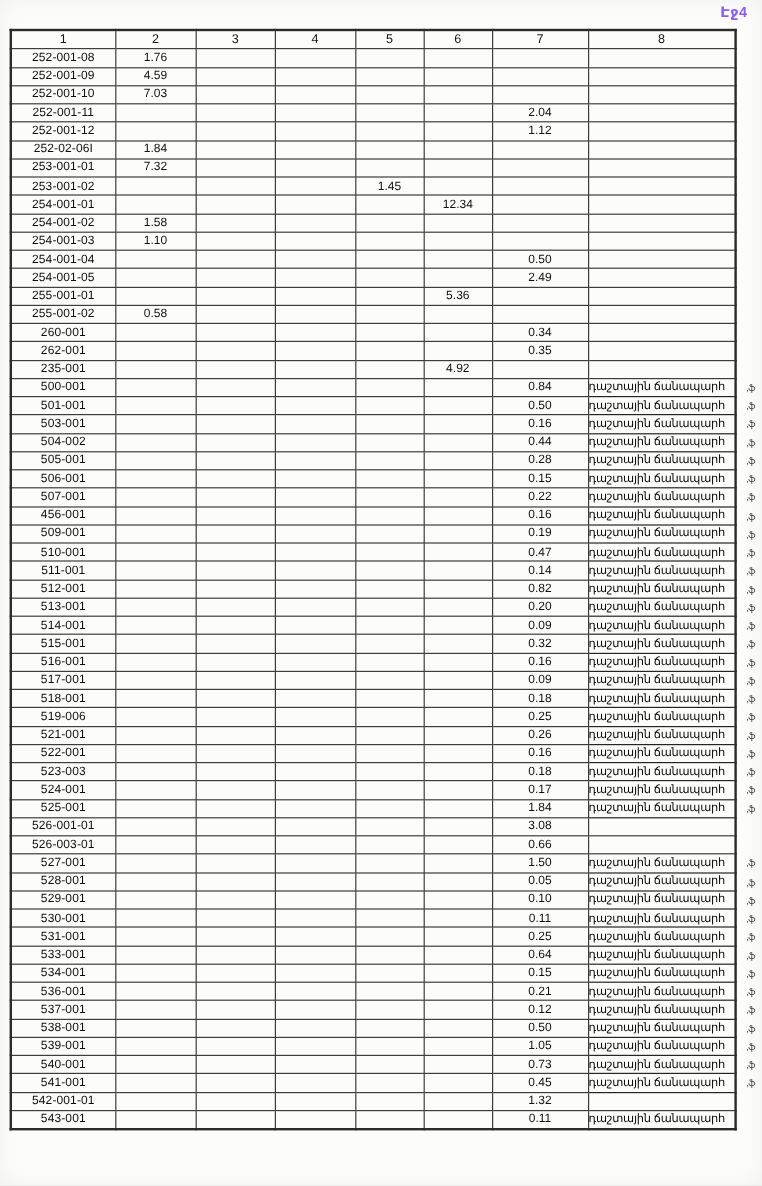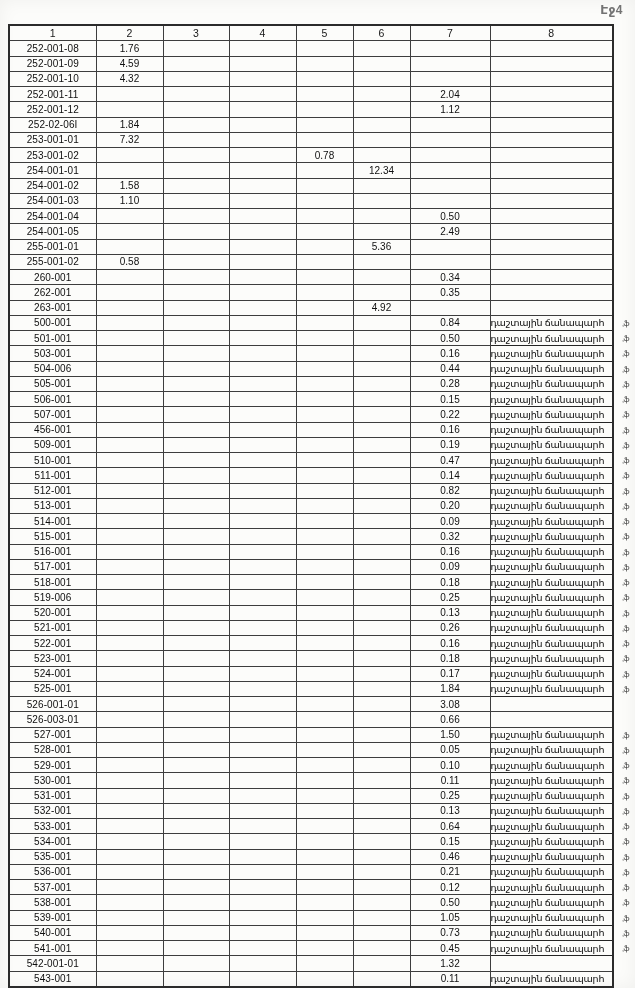--- a/index.html
+++ b/index.html
@@ -12,21 +12,21 @@
     width: 635px; height: 988px;
     background: #fcfcfa;
     overflow: hidden;
     box-shadow: inset 0 0 18px rgba(0,0,0,0.05);
   }
   .page-label {
     position: absolute;
     top: 3px; right: 12px;
     font-size: 12px;
     font-weight: bold;
-    color: #737373;
+    color: #8b5cf6;
     letter-spacing: 0.5px;
   }
   table.scan-table {
     position: absolute;
     left: 8px; top: 24px;
     width: 604px;
     border-collapse: collapse;
     table-layout: fixed;
     border: 2px solid #2b2b2b;
   }
@@ -125,21 +125,21 @@
           <td class="val">4.59</td>
           <td class="val"></td>
           <td class="val"></td>
           <td class="val"></td>
           <td class="val"></td>
           <td class="val"></td>
           <td class="road"></td>
         </tr>
         <tr>
           <td class="row-id">252-001-10</td>
-          <td class="val">4.32</td>
+          <td class="val">7.03</td>
           <td class="val"></td>
           <td class="val"></td>
           <td class="val"></td>
           <td class="val"></td>
           <td class="val"></td>
           <td class="road"></td>
         </tr>
         <tr>
           <td class="row-id">252-001-11</td>
           <td class="val"></td>
@@ -178,21 +178,21 @@
           <td class="val"></td>
           <td class="val"></td>
           <td class="val"></td>
           <td class="road"></td>
         </tr>
         <tr>
           <td class="row-id">253-001-02</td>
           <td class="val"></td>
           <td class="val"></td>
           <td class="val"></td>
-          <td class="val">0.78</td>
+          <td class="val">1.45</td>
           <td class="val"></td>
           <td class="val"></td>
           <td class="road"></td>
         </tr>
         <tr>
           <td class="row-id">254-001-01</td>
           <td class="val"></td>
           <td class="val"></td>
           <td class="val"></td>
           <td class="val"></td>
@@ -274,21 +274,21 @@
           <td class="row-id">262-001</td>
           <td class="val"></td>
           <td class="val"></td>
           <td class="val"></td>
           <td class="val"></td>
           <td class="val"></td>
           <td class="val">0.35</td>
           <td class="road"></td>
         </tr>
         <tr>
-          <td class="row-id">263-001</td>
+          <td class="row-id">235-001</td>
           <td class="val"></td>
           <td class="val"></td>
           <td class="val"></td>
           <td class="val"></td>
           <td class="val">4.92</td>
           <td class="val"></td>
           <td class="road"></td>
         </tr>
         <tr>
           <td class="row-id">500-001</td>
@@ -314,21 +314,21 @@
           <td class="row-id">503-001</td>
           <td class="val"></td>
           <td class="val"></td>
           <td class="val"></td>
           <td class="val"></td>
           <td class="val"></td>
           <td class="val">0.16</td>
           <td class="road filled">դաշտային ճանապարհ<span class="edge-artifact">,ֆ</span></td>
         </tr>
         <tr>
-          <td class="row-id">504-006</td>
+          <td class="row-id">504-002</td>
           <td class="val"></td>
           <td class="val"></td>
           <td class="val"></td>
           <td class="val"></td>
           <td class="val"></td>
           <td class="val">0.44</td>
           <td class="road filled">դաշտային ճանապարհ<span class="edge-artifact">,ֆ</span></td>
         </tr>
         <tr>
           <td class="row-id">505-001</td>
@@ -474,51 +474,41 @@
           <td class="row-id">519-006</td>
           <td class="val"></td>
           <td class="val"></td>
           <td class="val"></td>
           <td class="val"></td>
           <td class="val"></td>
           <td class="val">0.25</td>
           <td class="road filled">դաշտային ճանապարհ<span class="edge-artifact">,ֆ</span></td>
         </tr>
         <tr>
-          <td class="row-id">520-001</td>
-          <td class="val"></td>
-          <td class="val"></td>
-          <td class="val"></td>
-          <td class="val"></td>
-          <td class="val"></td>
-          <td class="val">0.13</td>
-          <td class="road filled">դաշտային ճանապարհ<span class="edge-artifact">,ֆ</span></td>
-        </tr>
-        <tr>
           <td class="row-id">521-001</td>
           <td class="val"></td>
           <td class="val"></td>
           <td class="val"></td>
           <td class="val"></td>
           <td class="val"></td>
           <td class="val">0.26</td>
           <td class="road filled">դաշտային ճանապարհ<span class="edge-artifact">,ֆ</span></td>
         </tr>
         <tr>
           <td class="row-id">522-001</td>
           <td class="val"></td>
           <td class="val"></td>
           <td class="val"></td>
           <td class="val"></td>
           <td class="val"></td>
           <td class="val">0.16</td>
           <td class="road filled">դաշտային ճանապարհ<span class="edge-artifact">,ֆ</span></td>
         </tr>
         <tr>
-          <td class="row-id">523-001</td>
+          <td class="row-id">523-003</td>
           <td class="val"></td>
           <td class="val"></td>
           <td class="val"></td>
           <td class="val"></td>
           <td class="val"></td>
           <td class="val">0.18</td>
           <td class="road filled">դաշտային ճանապարհ<span class="edge-artifact">,ֆ</span></td>
         </tr>
         <tr>
           <td class="row-id">524-001</td>
@@ -604,57 +594,37 @@
           <td class="row-id">531-001</td>
           <td class="val"></td>
           <td class="val"></td>
           <td class="val"></td>
           <td class="val"></td>
           <td class="val"></td>
           <td class="val">0.25</td>
           <td class="road filled">դաշտային ճանապարհ<span class="edge-artifact">,ֆ</span></td>
         </tr>
         <tr>
-          <td class="row-id">532-001</td>
-          <td class="val"></td>
-          <td class="val"></td>
-          <td class="val"></td>
-          <td class="val"></td>
-          <td class="val"></td>
-          <td class="val">0.13</td>
-          <td class="road filled">դաշտային ճանապարհ<span class="edge-artifact">,ֆ</span></td>
-        </tr>
-        <tr>
           <td class="row-id">533-001</td>
           <td class="val"></td>
           <td class="val"></td>
           <td class="val"></td>
           <td class="val"></td>
           <td class="val"></td>
           <td class="val">0.64</td>
           <td class="road filled">դաշտային ճանապարհ<span class="edge-artifact">,ֆ</span></td>
         </tr>
         <tr>
           <td class="row-id">534-001</td>
           <td class="val"></td>
           <td class="val"></td>
           <td class="val"></td>
           <td class="val"></td>
           <td class="val"></td>
           <td class="val">0.15</td>
-          <td class="road filled">դաշտային ճանապարհ<span class="edge-artifact">,ֆ</span></td>
-        </tr>
-        <tr>
-          <td class="row-id">535-001</td>
-          <td class="val"></td>
-          <td class="val"></td>
-          <td class="val"></td>
-          <td class="val"></td>
-          <td class="val"></td>
-          <td class="val">0.46</td>
           <td class="road filled">դաշտային ճանապարհ<span class="edge-artifact">,ֆ</span></td>
         </tr>
         <tr>
           <td class="row-id">536-001</td>
           <td class="val"></td>
           <td class="val"></td>
           <td class="val"></td>
           <td class="val"></td>
           <td class="val"></td>
           <td class="val">0.21</td>

